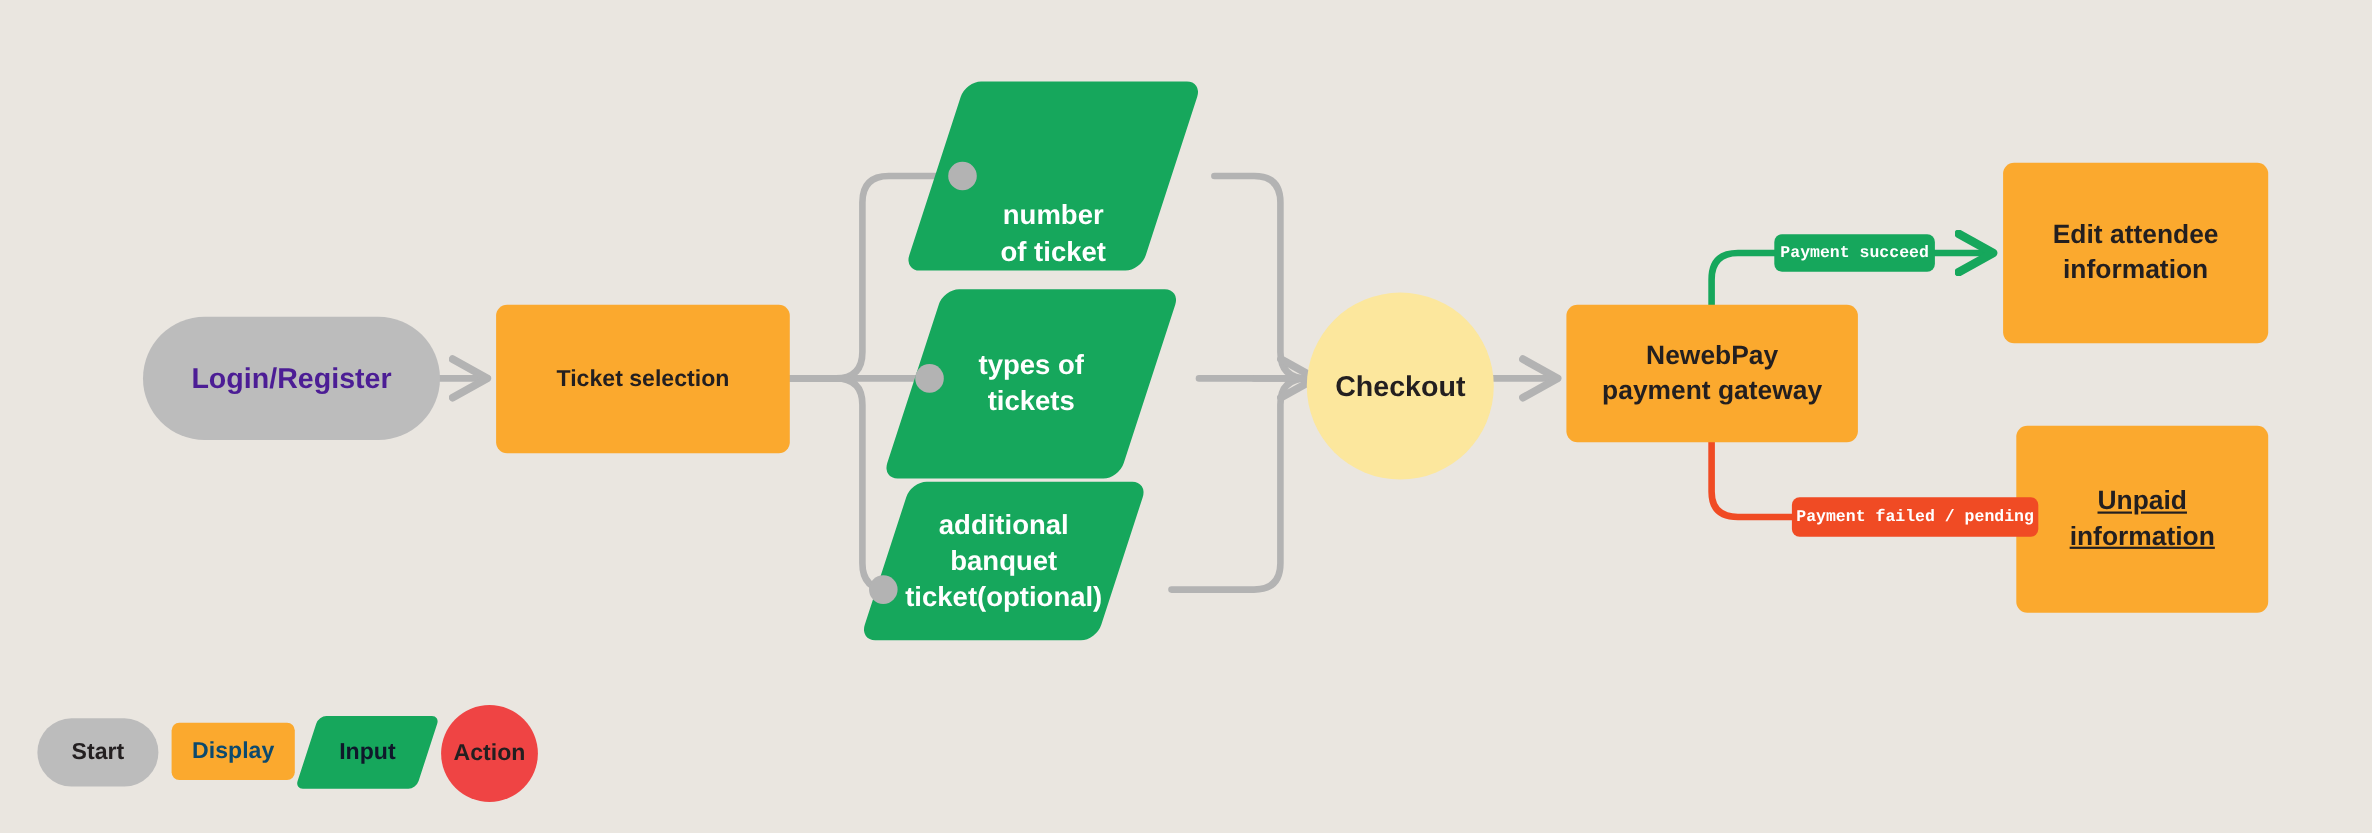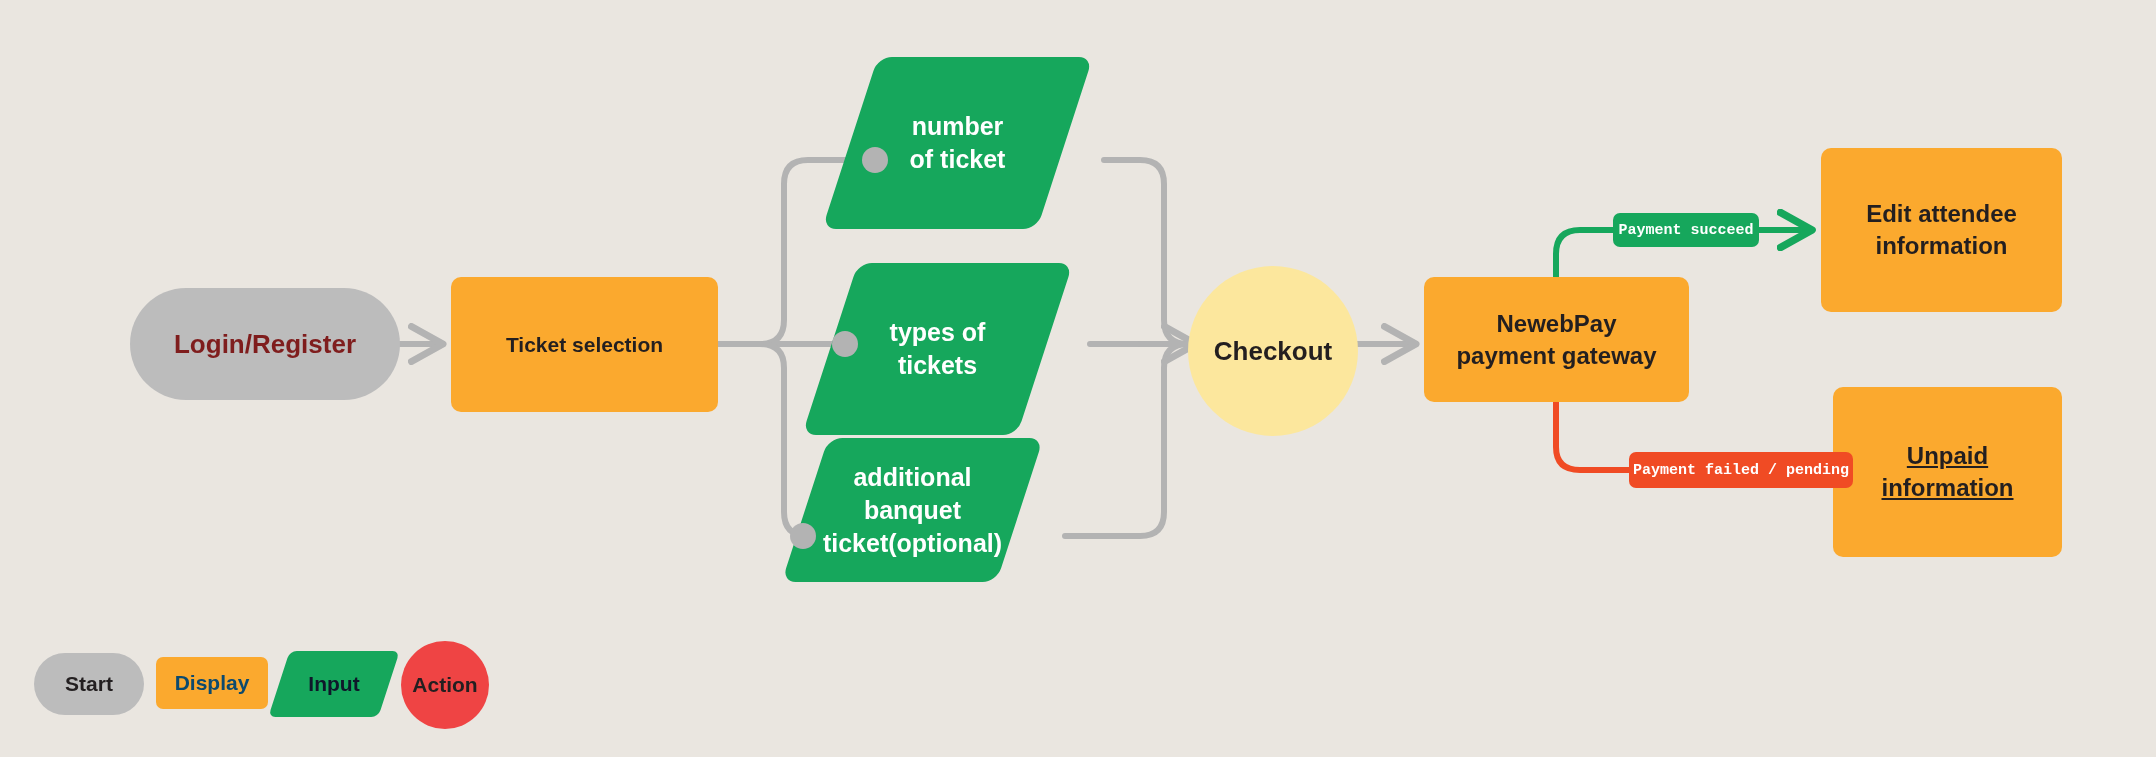--- a/index.html
+++ b/index.html
@@ -35,21 +35,21 @@
   .node .label {
     font-weight: bold;
     line-height: 1.32;
     white-space: pre-line;
   }
 
   
   .shape-pill {
     background: #BCBCBC;
     border-radius: 70px;
-    color: #7f1d1d;
+    color: #4c1d95;
     text-align: right;
   }
   .shape-rect {
     background: #FBA92E;
     border-radius: 10px;
     color: #231F20;
   }
   .shape-circle {
     background: #FCE79D;
     border-radius: 50%;
@@ -170,21 +170,21 @@
   </svg>
 
   <div class="node shape-pill" style="left:130px; top:288px; width:270px; height:112px; font-size:26px;">
     <span class="label">Login/Register</span>
   </div>
 
   <div class="node shape-rect" style="left:451px; top:277px; width:267px; height:135px; font-size:21px;">
     <span class="label">Ticket selection</span>
   </div>
 
-  <div class="node shape-para" style="left:850px; top:57px; width:215px; height:172px; font-size:25px;">
+  <div class="node shape-para" style="left:850px; top:74px; width:215px; height:172px; font-size:25px;align-items:flex-end;">
     <div class="para-bg"></div>
     <span class="label">number
 of ticket</span>
   </div>
 
   <div class="node shape-para" style="left:830px; top:263px; width:215px; height:172px; font-size:25px;">
     <div class="para-bg"></div>
     <span class="label">types of
 tickets</span>
   </div>

